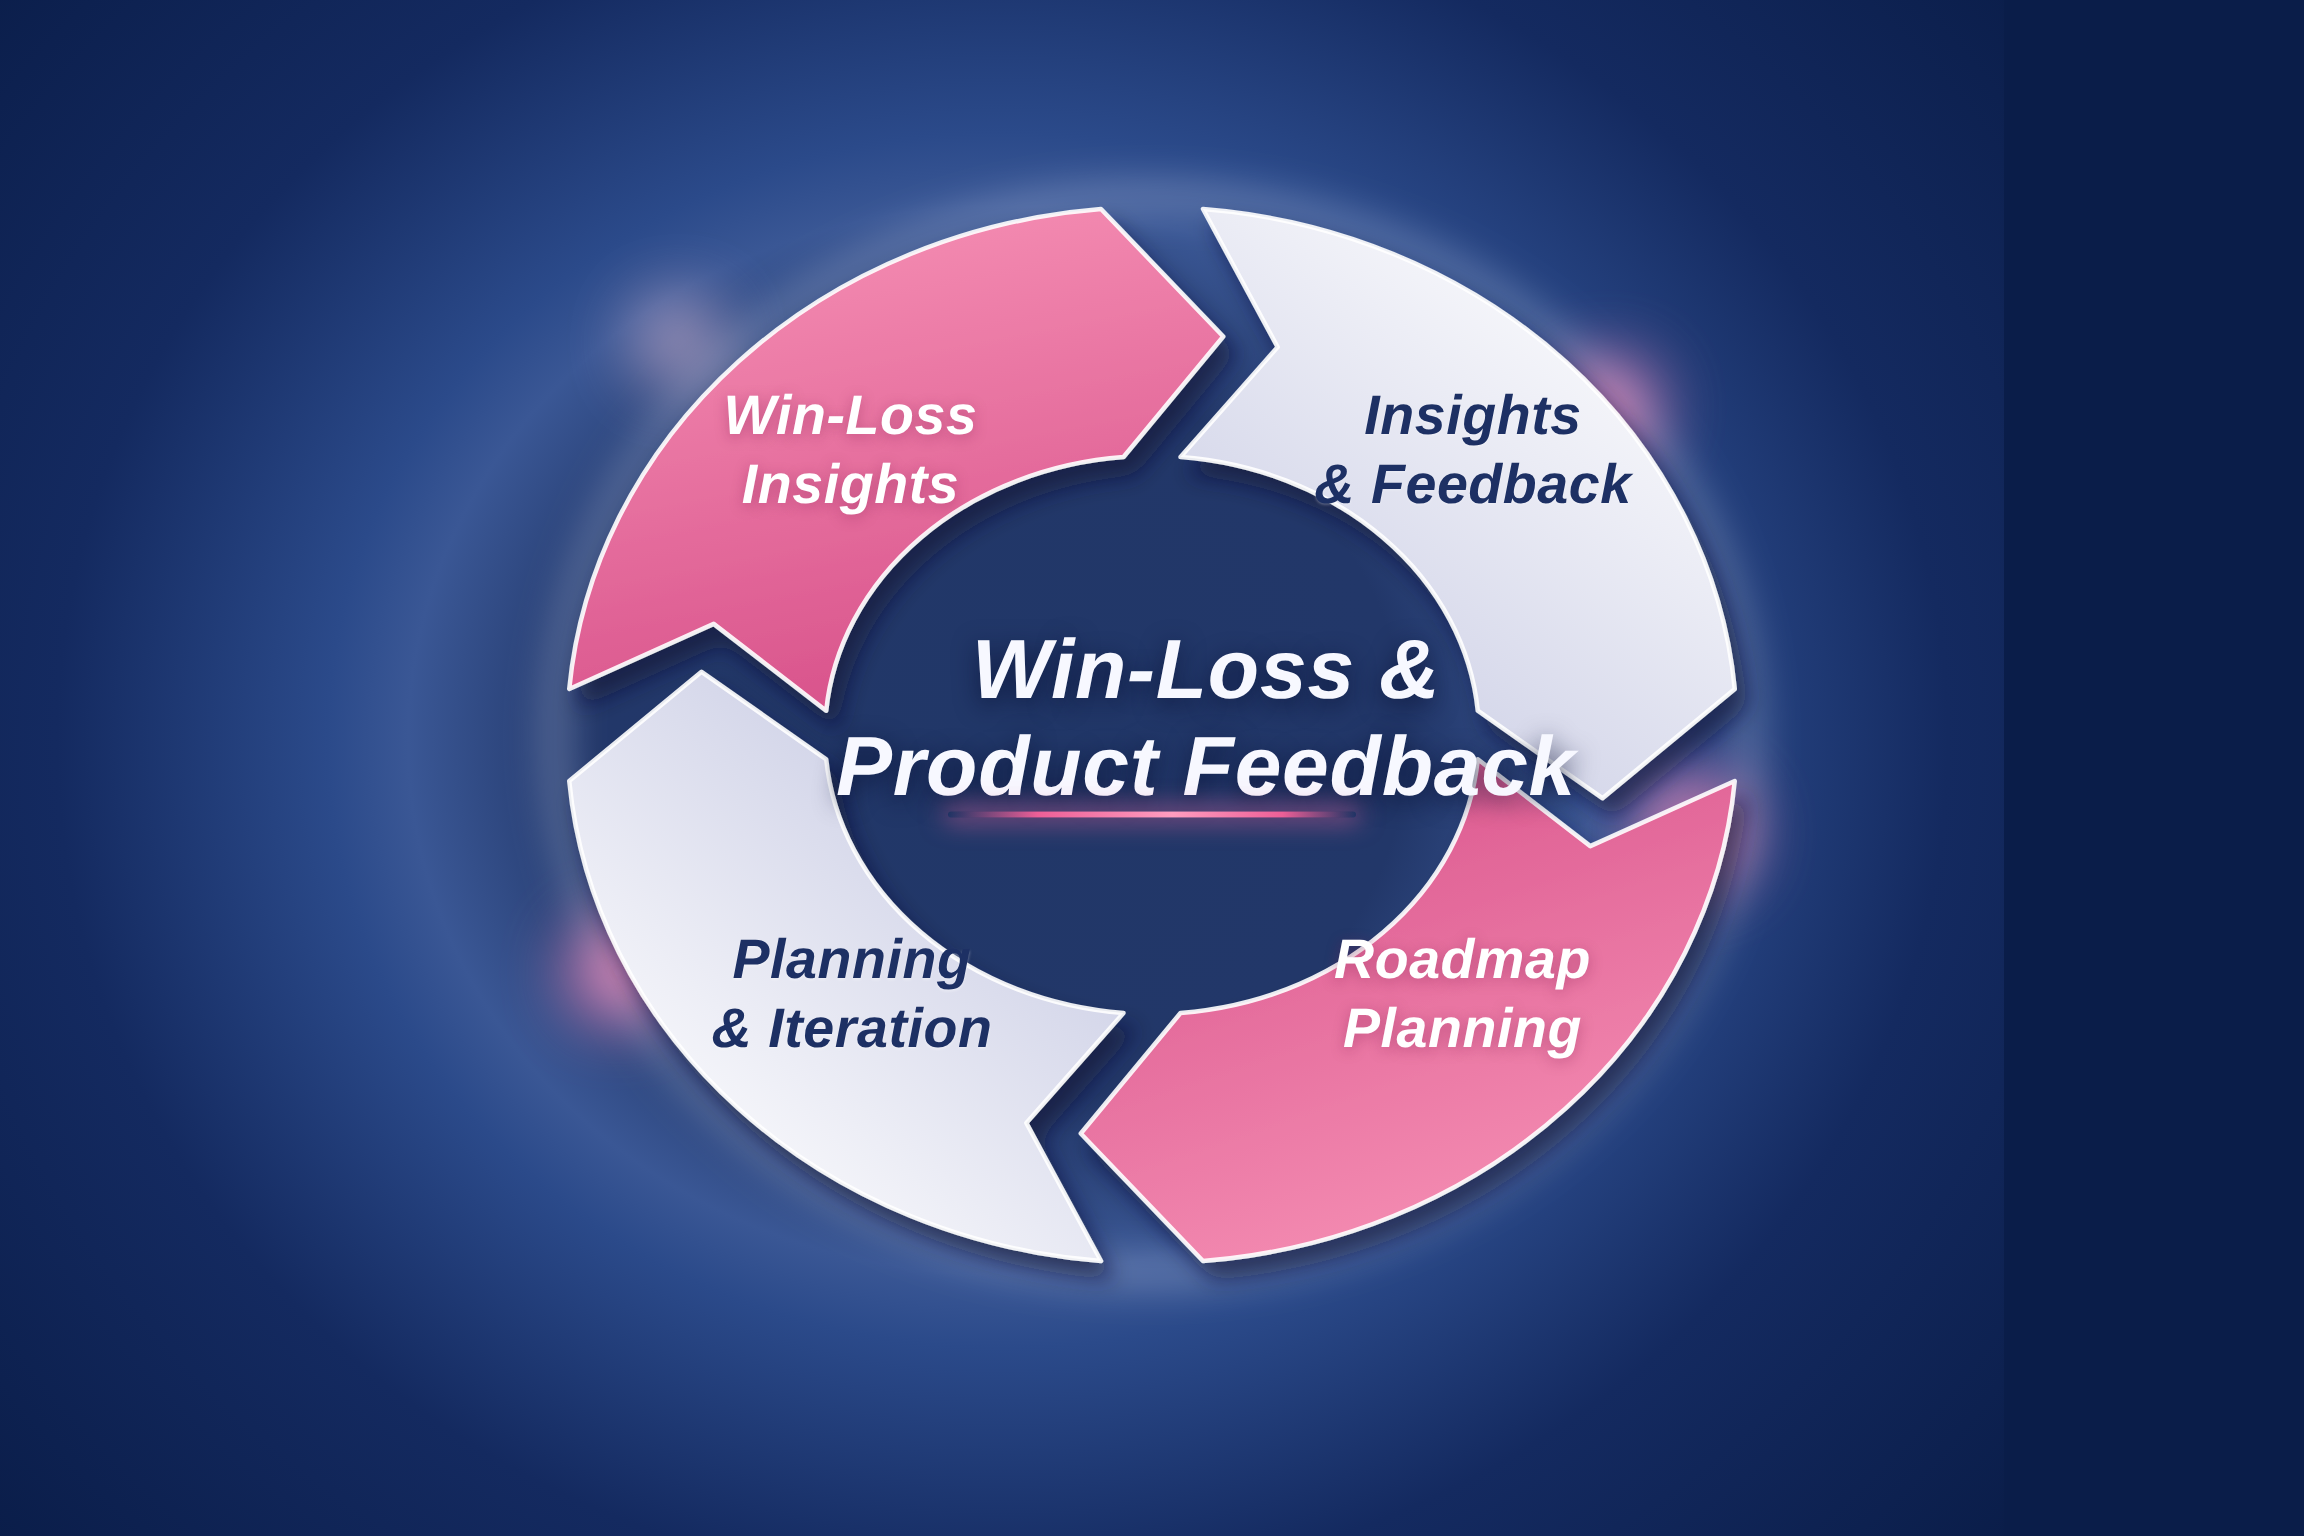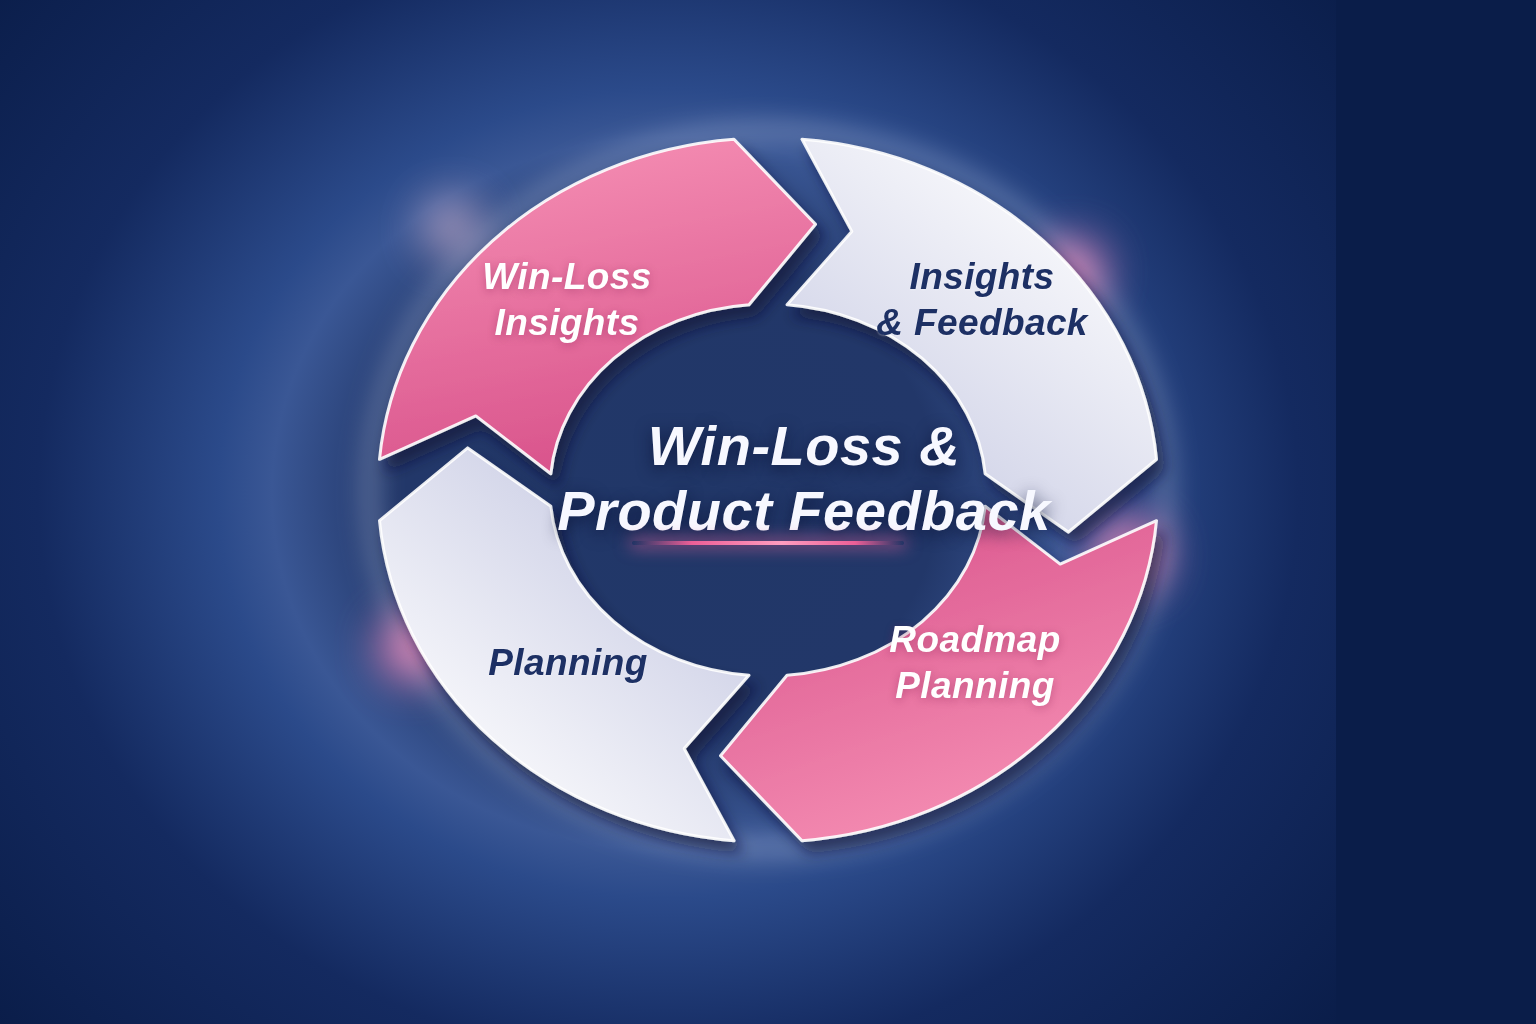--- a/index.html
+++ b/index.html
@@ -128,20 +128,21 @@
     <span>&amp; Feedback</span>
   </div>
 
   <div class="seg-label on-pink" style="left:975px; top:663px;">
     <span>Roadmap</span><br>
     <span>Planning</span>
   </div>
 
   <div class="seg-label on-white" style="left:568px; top:663px;">
     <span>Planning</span><br>
+    <span>&amp; Iteration</span>
   </div>
 
   <div class="center-title">
     <span>Win-Loss &amp;</span><br>
     <span>Product Feedback</span>
   </div>
 
   <div class="divider"></div>
 
 </div>

